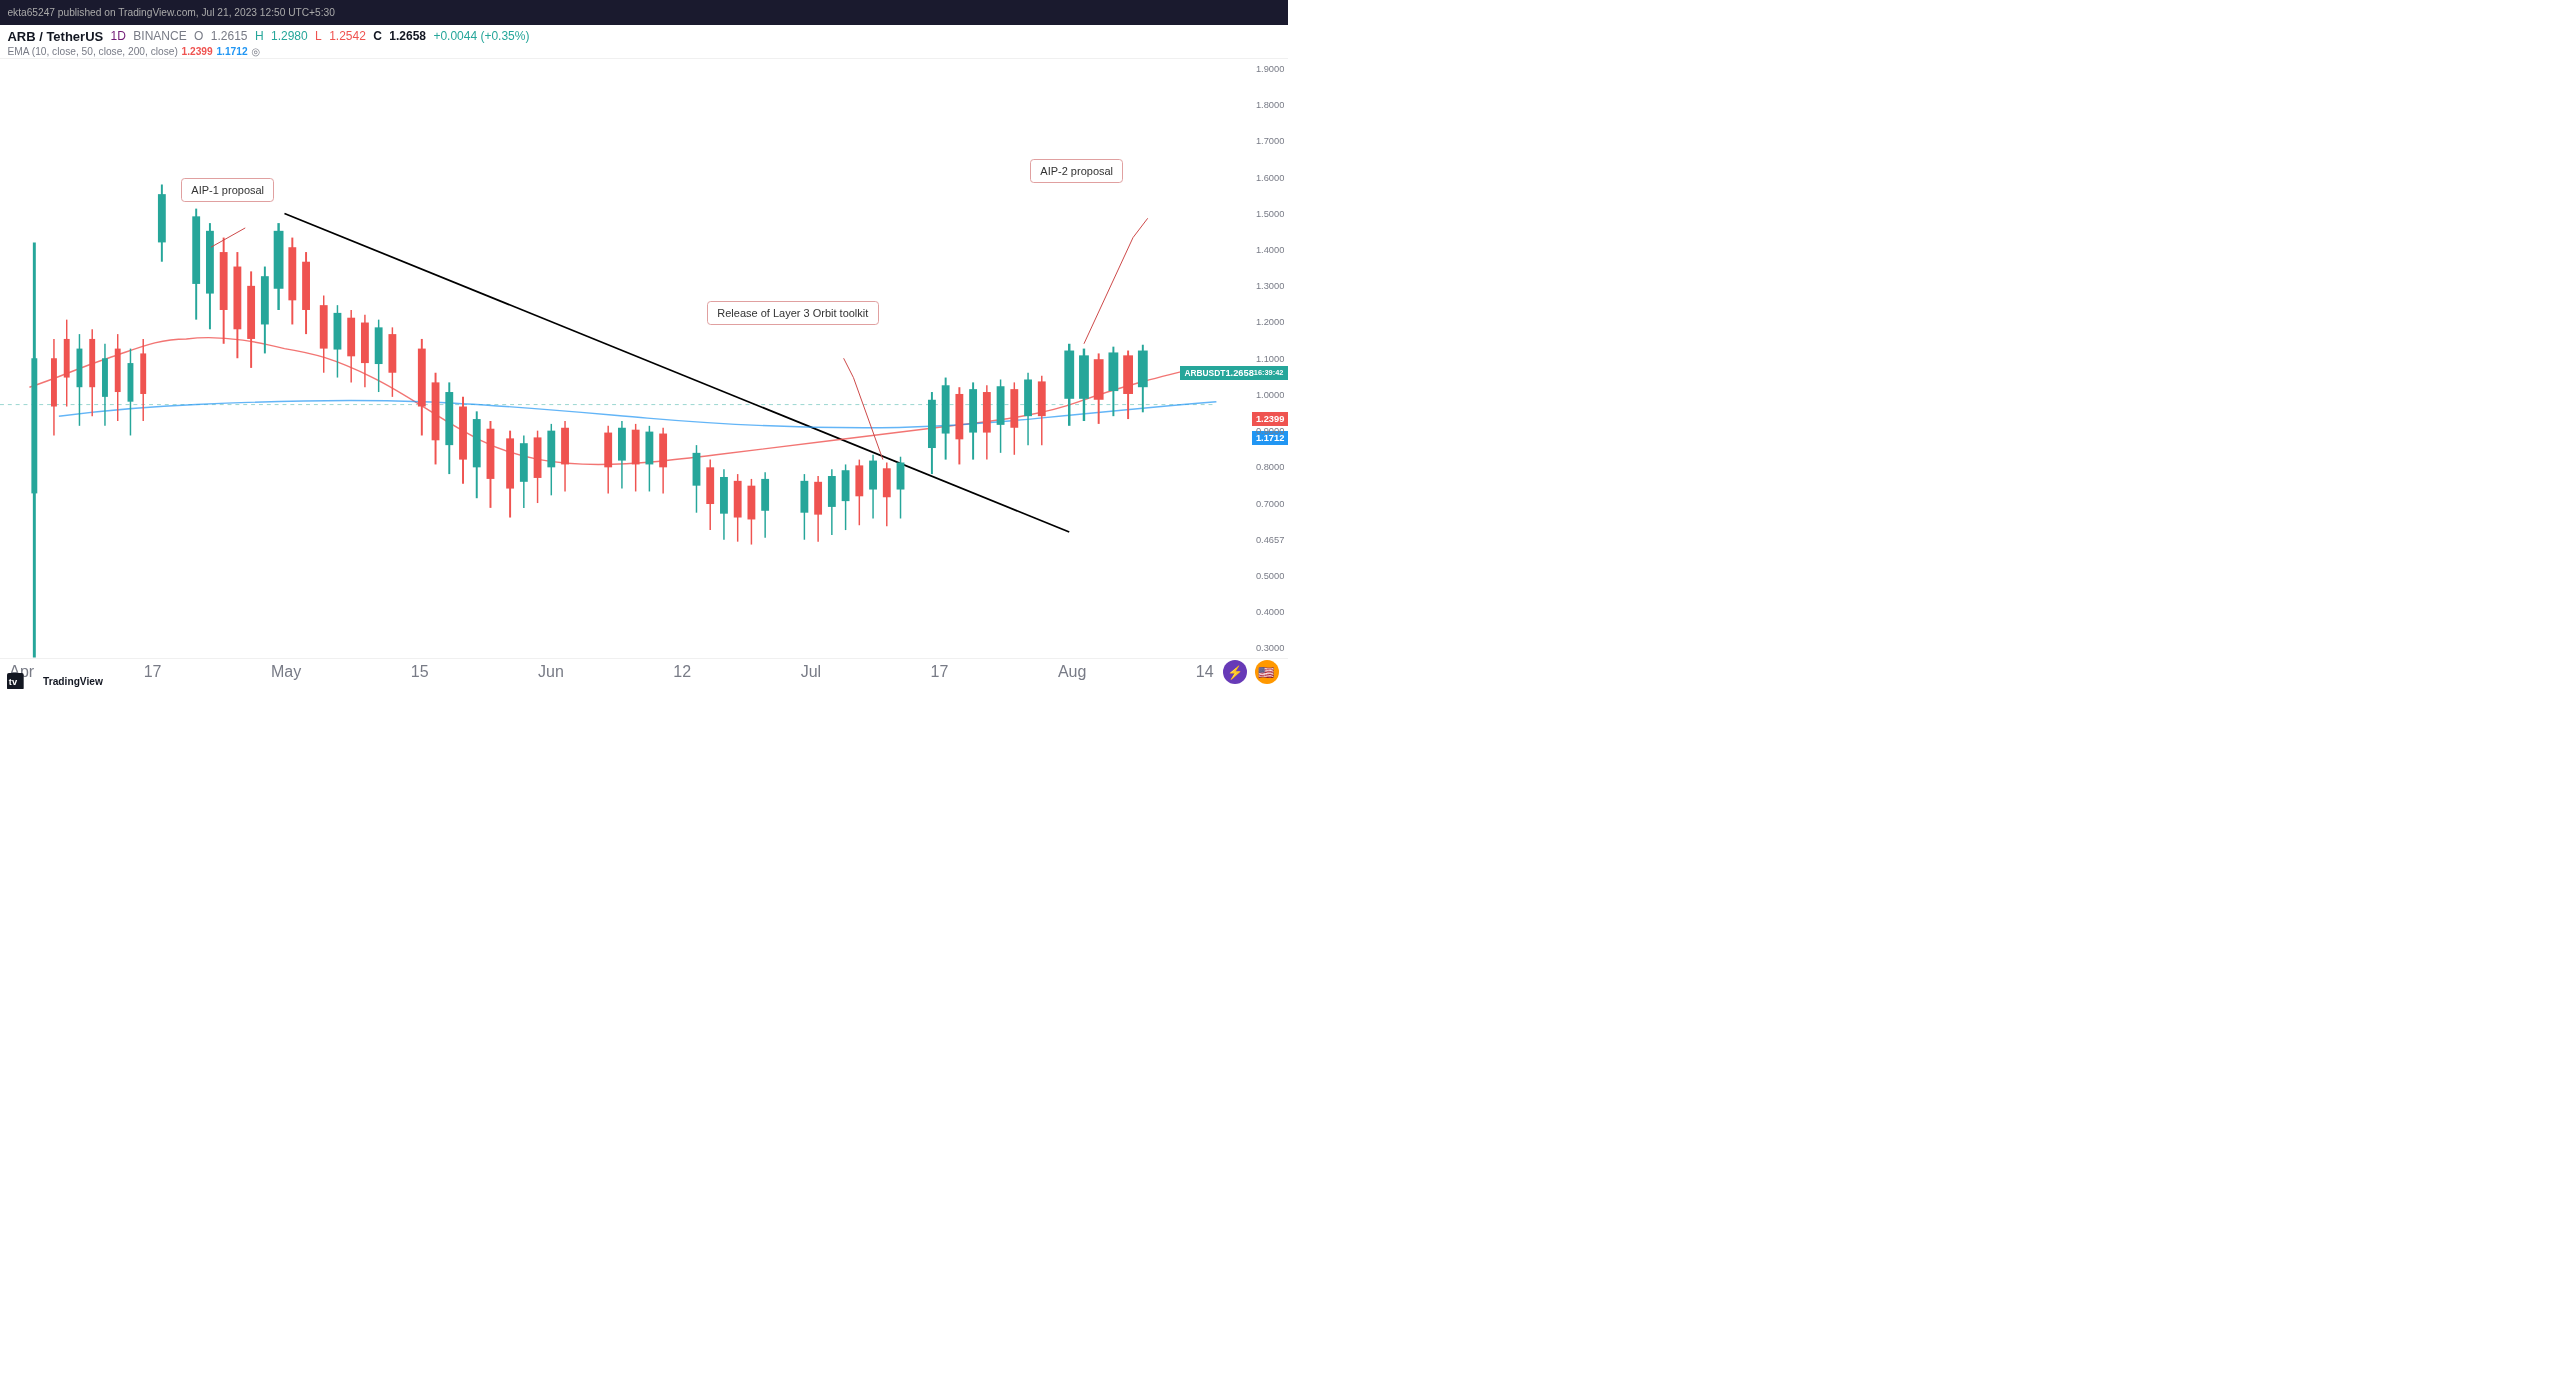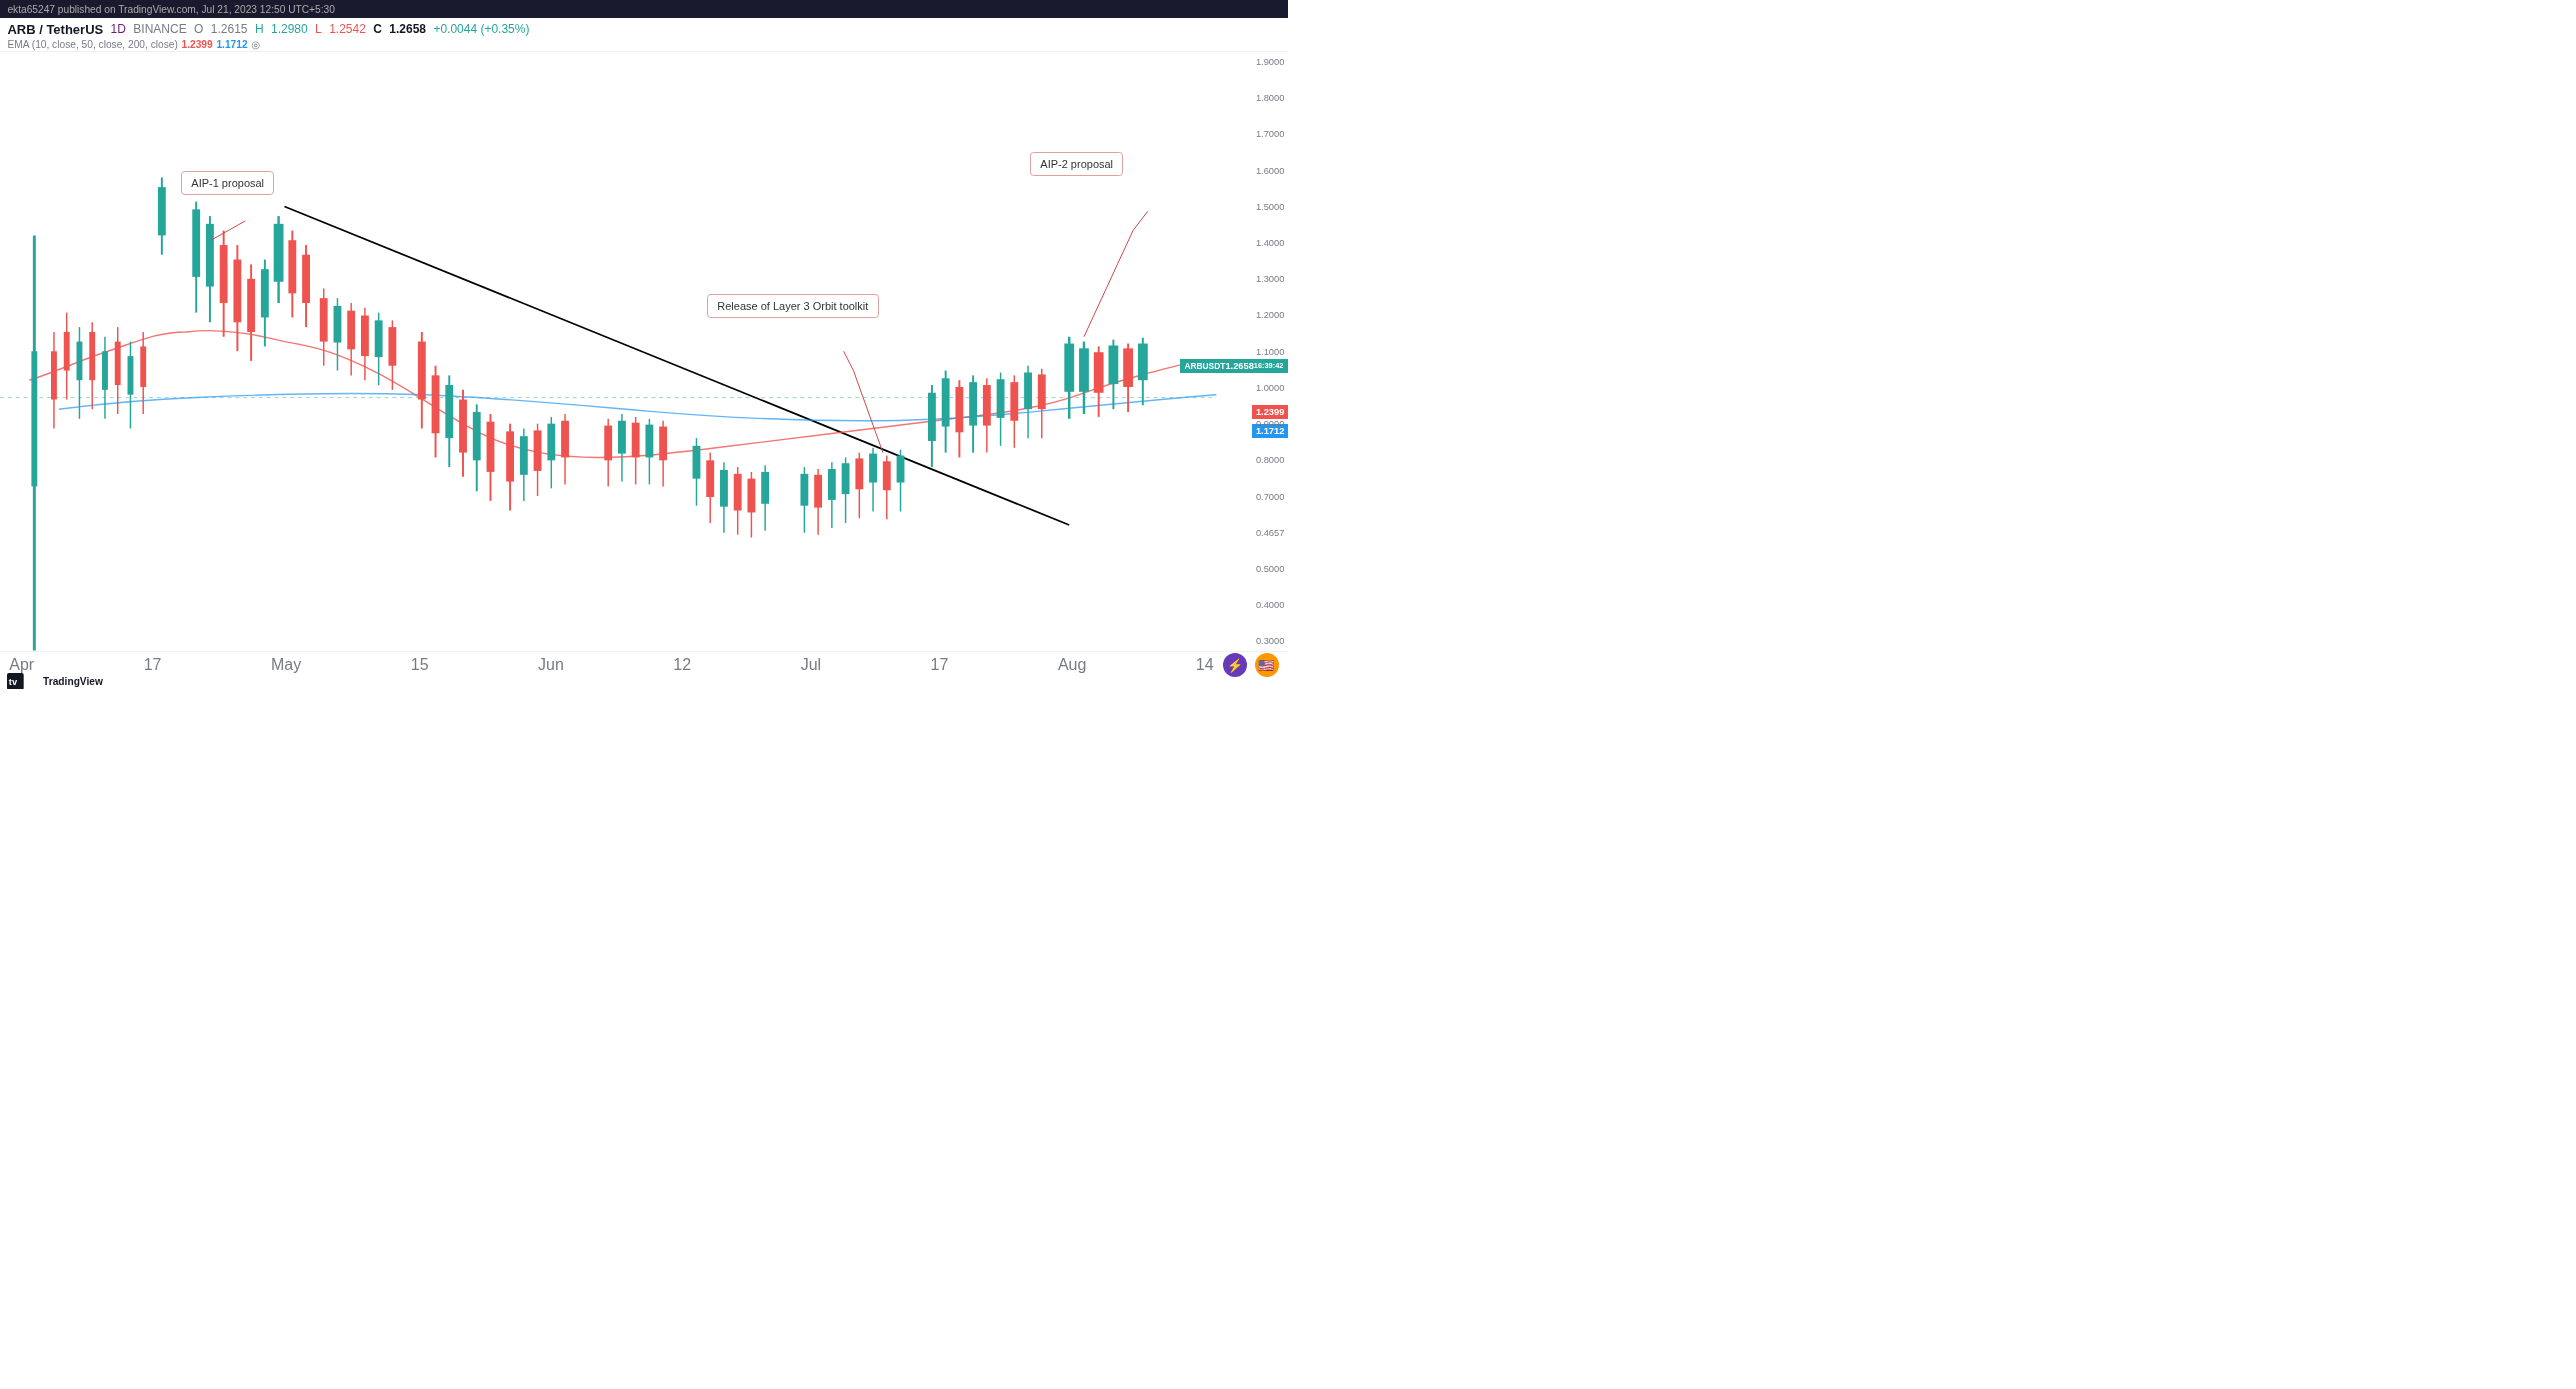--- a/index.html
+++ b/index.html
@@ -10,21 +10,21 @@
       height: 695px;
       overflow: hidden;
       position: relative;
     }
 
     #top-bar {
       background: #1a1a2e;
       color: #aaaaaa;
       font-size: 10.2px;
       padding: 2.8px 7.4px;
-      height: 18px;
+      height: 25px;
       display: flex;
       align-items: center;
     }
 
     #chart-header {
       padding: 3.7px 7.4px 1.9px 7.4px;
       background: #ffffff;
       border-bottom: 0.9px solid #f0f0f0;
     }
 

